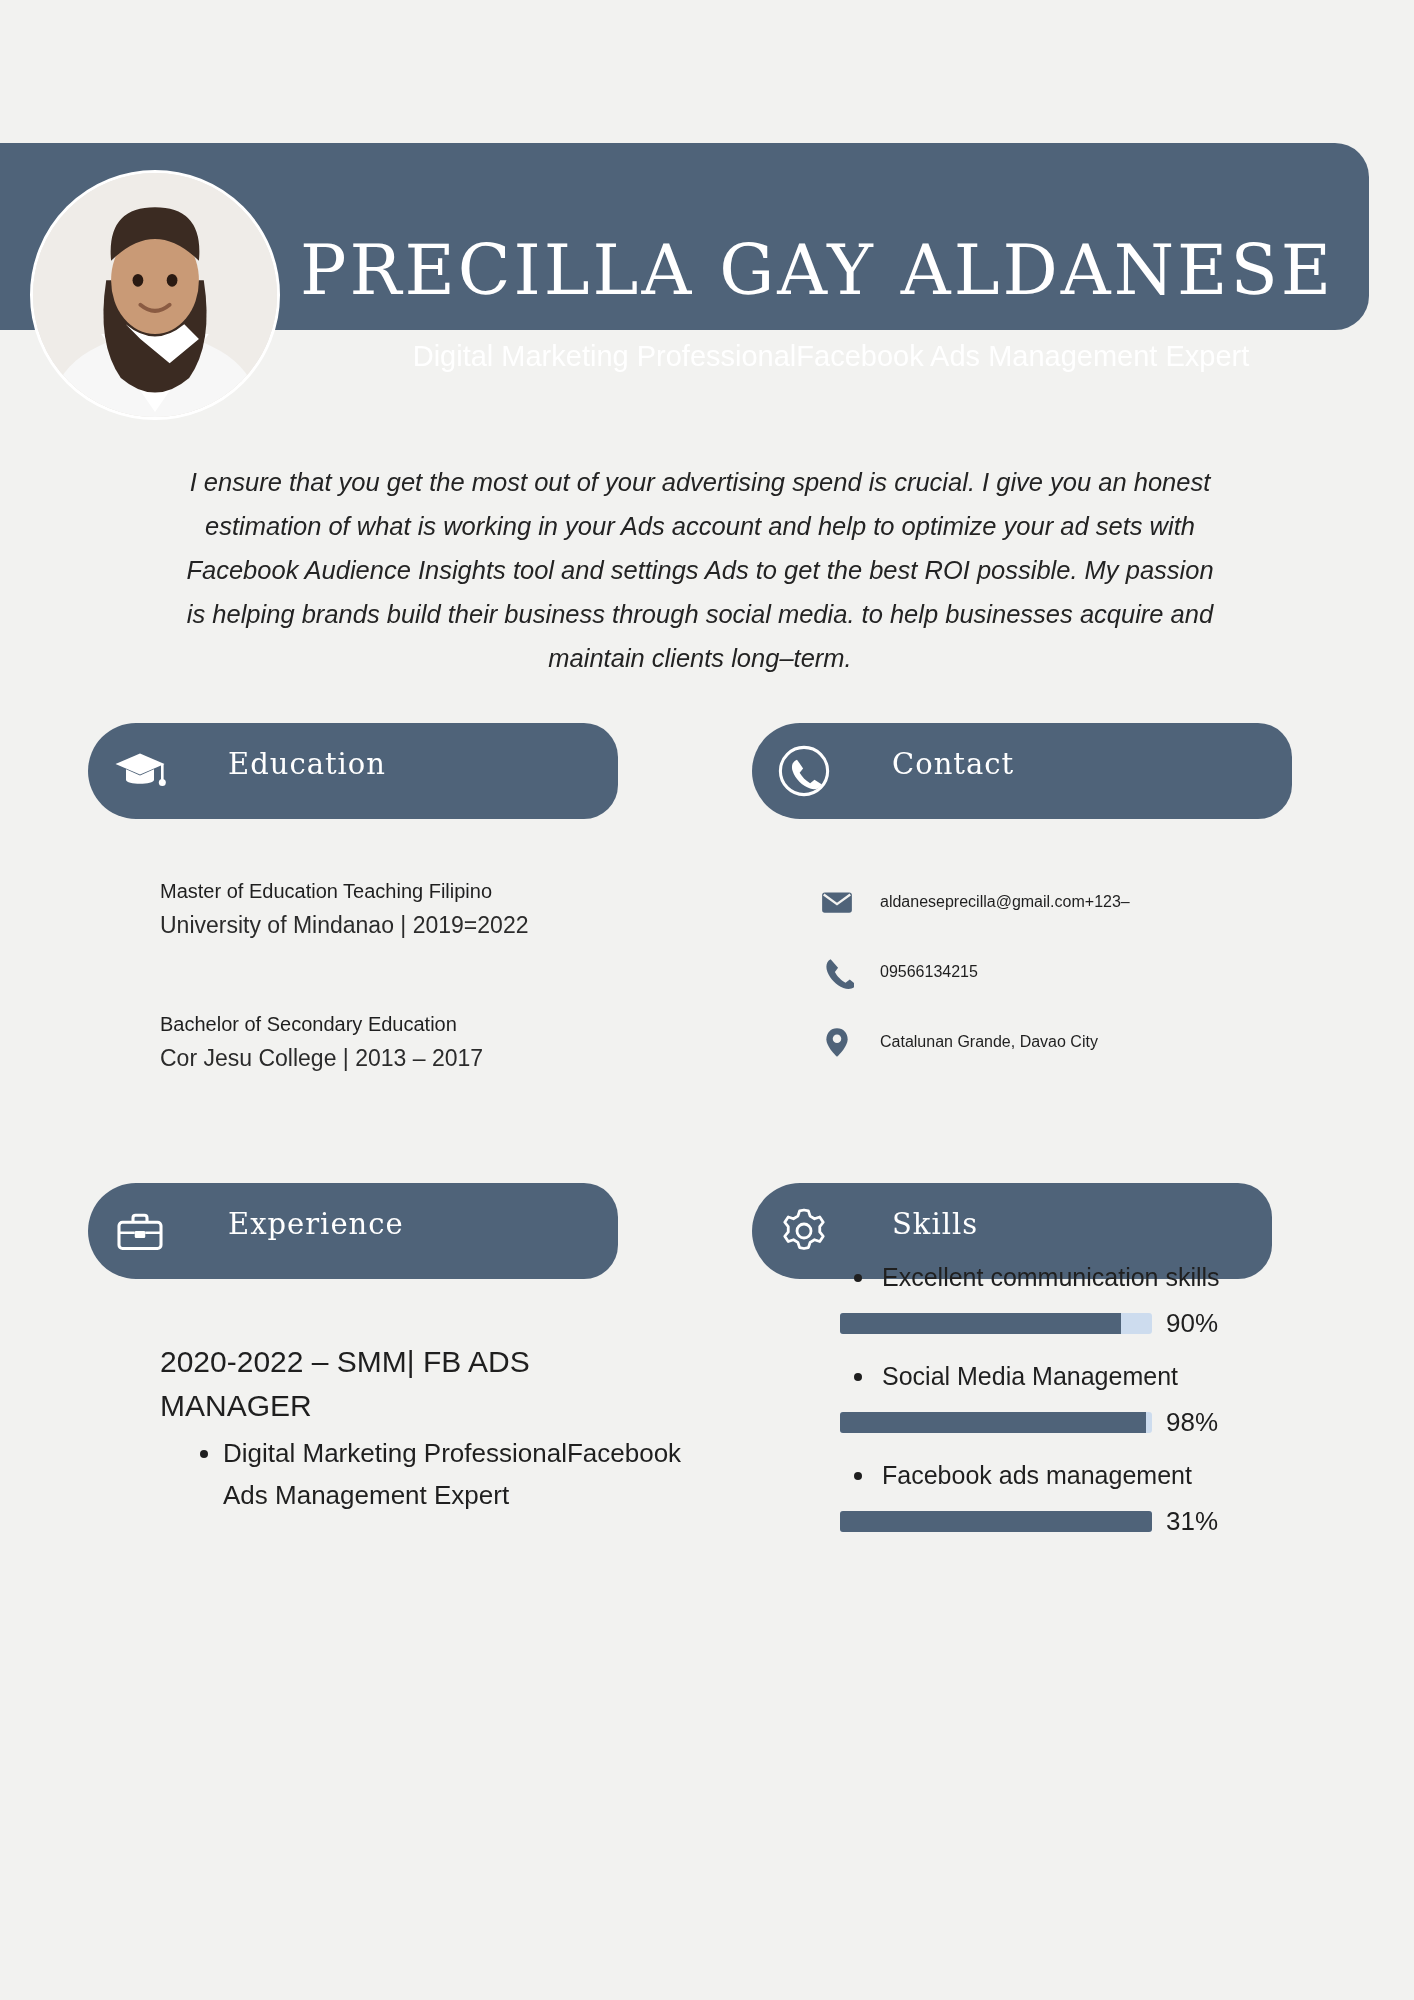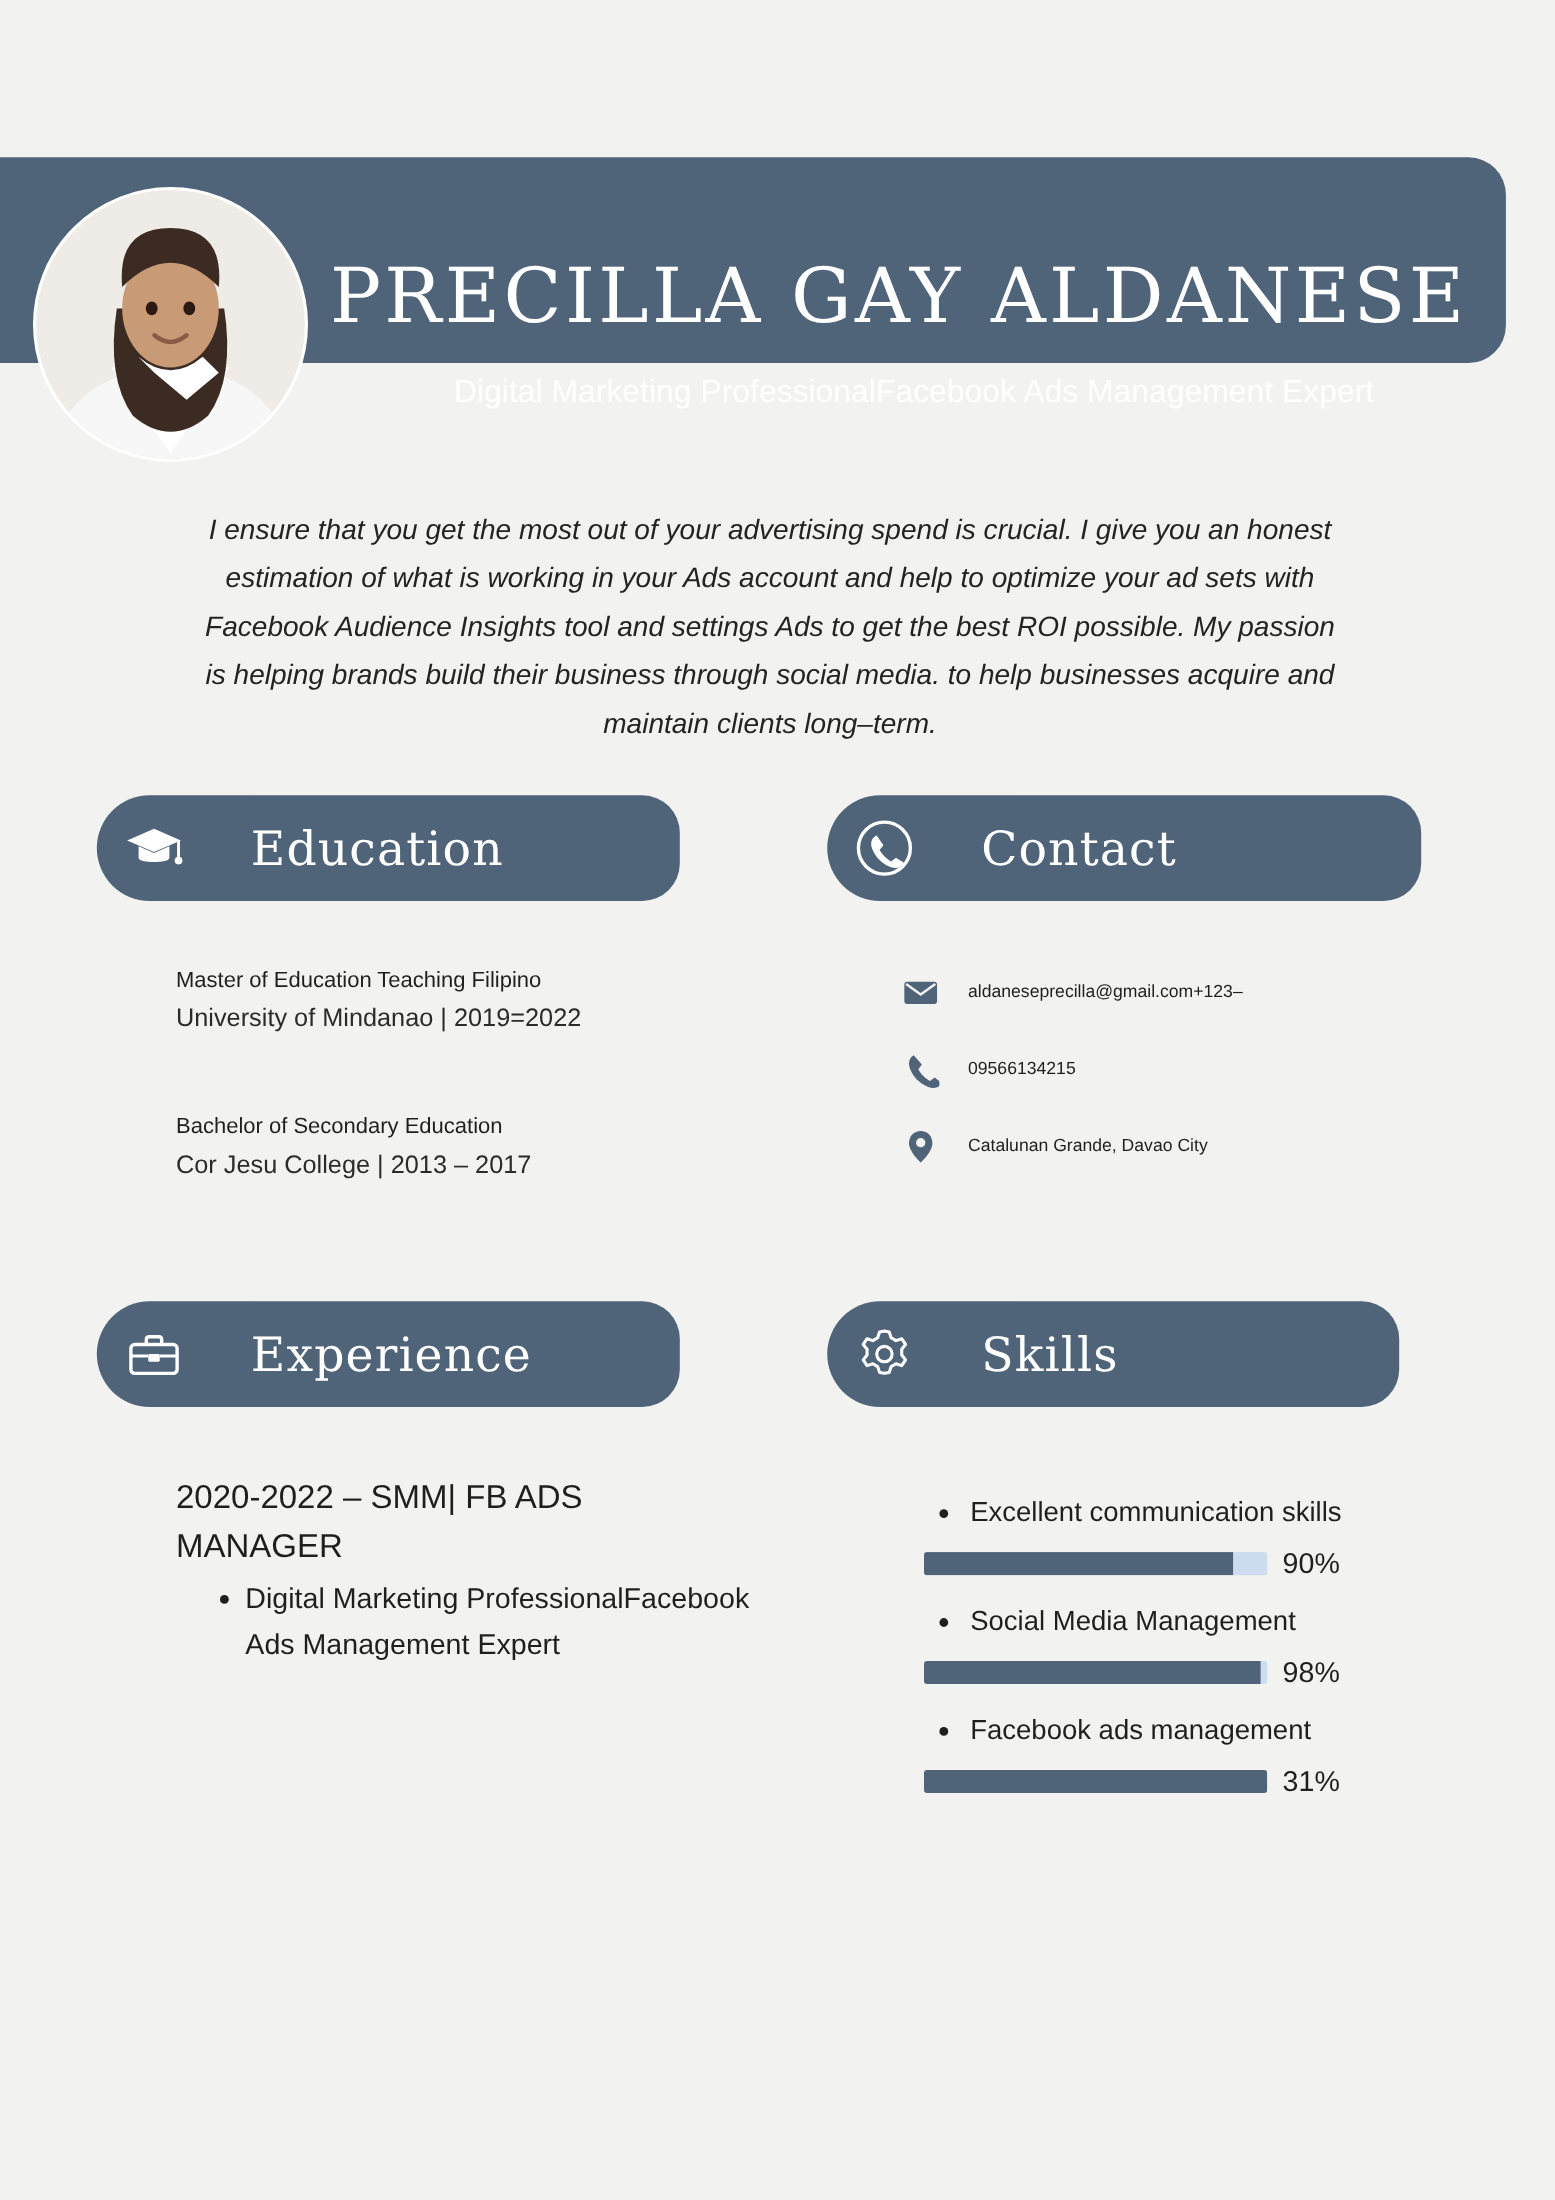--- a/index.html
+++ b/index.html
@@ -94,21 +94,21 @@
     top: 20px;
     width: 56px;
     height: 56px;
   }
   .sec .icon svg { display: block; width: 100%; height: 100%; }
   .sec .label {
     position: absolute;
     left: 140px;
     top: 24px;
     font-family: "DejaVu Serif", serif;
-    font-size: 43px;
+    font-size: 29px;
     color: #ffffff;
     letter-spacing: 1px;
   }
 
   #sec-education { left: 88px; top: 723px; width: 530px; }
   #sec-education .pill { width: 530px; }
   #sec-contact   { left: 752px; top: 723px; width: 540px; }
   #sec-contact .pill { width: 540px; }
   #sec-experience{ left: 88px; top: 1183px; width: 530px; }
   #sec-experience .pill { width: 530px; }
@@ -159,21 +159,21 @@
     top: 1432px;
     width: 460px;
     margin: 0;
     padding-left: 38px;
     font-size: 26px;
     line-height: 42px;
     color: #1f1f1f;
   }
 
   
-  .skills { position: absolute; left: 840px; top: 1354px; width: 460px; }
+  .skills { position: absolute; left: 840px; top: 1256px; width: 460px; }
   .skill { margin-bottom: 16px; }
   .skill-name {
     position: relative;
     font-size: 25px;
     line-height: 42px;
     color: #1f1f1f;
     padding-left: 42px;
   }
   .skill-name::before {
     content: "";

